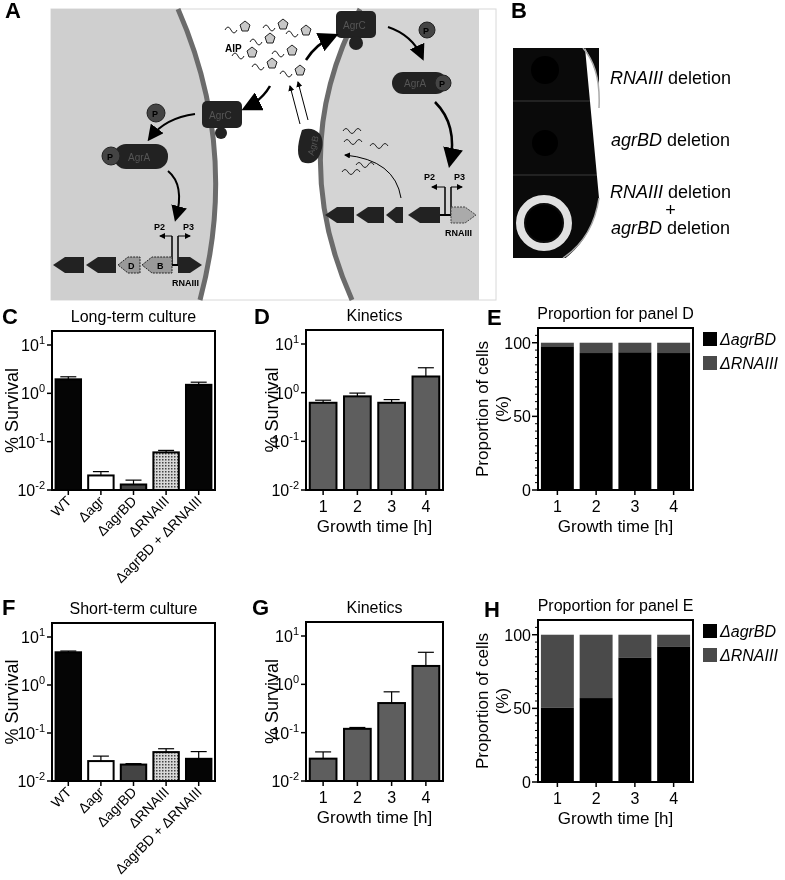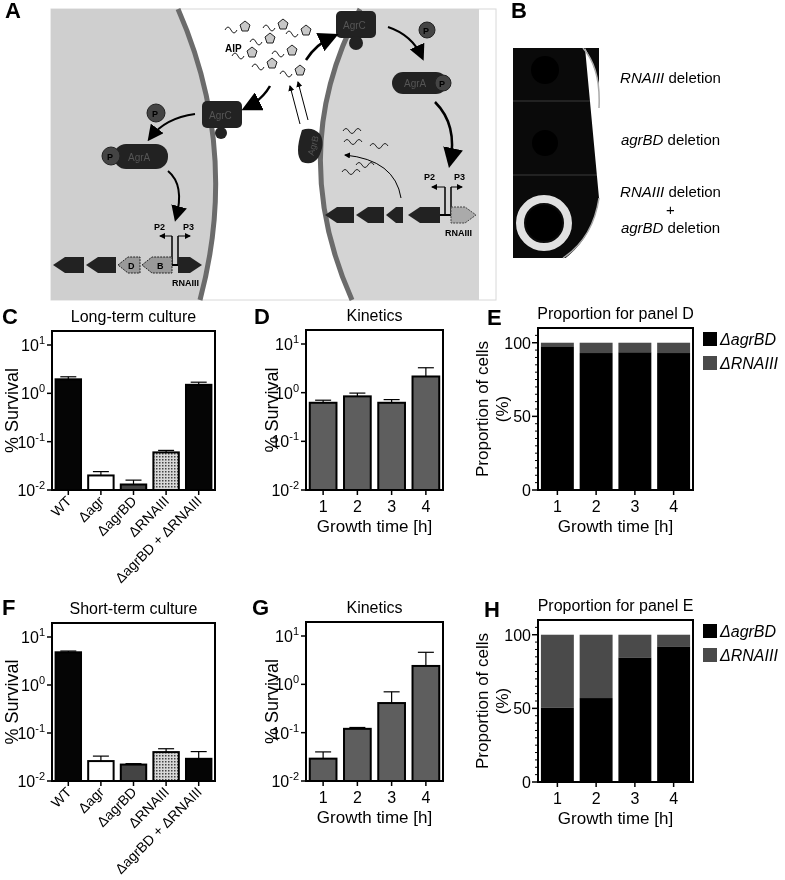--- a/index.html
+++ b/index.html
@@ -1,20 +1,20 @@
 <!DOCTYPE html>
 <html><head>
 <meta charset="utf-8">
 <style>
   html, body { margin:0; padding:0; background:#ffffff; }
   body { width:785px; height:880px; position:relative; overflow:hidden; font-family:"Liberation Sans", sans-serif; color:#000; }
   .abs { position:absolute; }
   .panel-letter { position:absolute; font-weight:bold; font-size:22px; font-family:"Liberation Sans", sans-serif; }
   svg text { font-family:"Liberation Sans", sans-serif; }
-  .legend-b { position:absolute; font-size:15px; line-height:18px; text-align:center; }
+  .legend-b { position:absolute; font-size:18px; line-height:18px; text-align:center; }
   .legend-b i { font-style:italic; }
 </style>
 </head>
 <body>
 
 <div class="panel-letter" style="left:5px;top:-2px;">A</div>
 <svg class="abs" style="left:0;top:0;" width="500" height="305">
   <defs>
     <marker id="ah" markerWidth="8" markerHeight="8" refX="6" refY="4" orient="auto">
         <path d="M0,0 L8,4 L0,8 z" fill="#000"></path>

